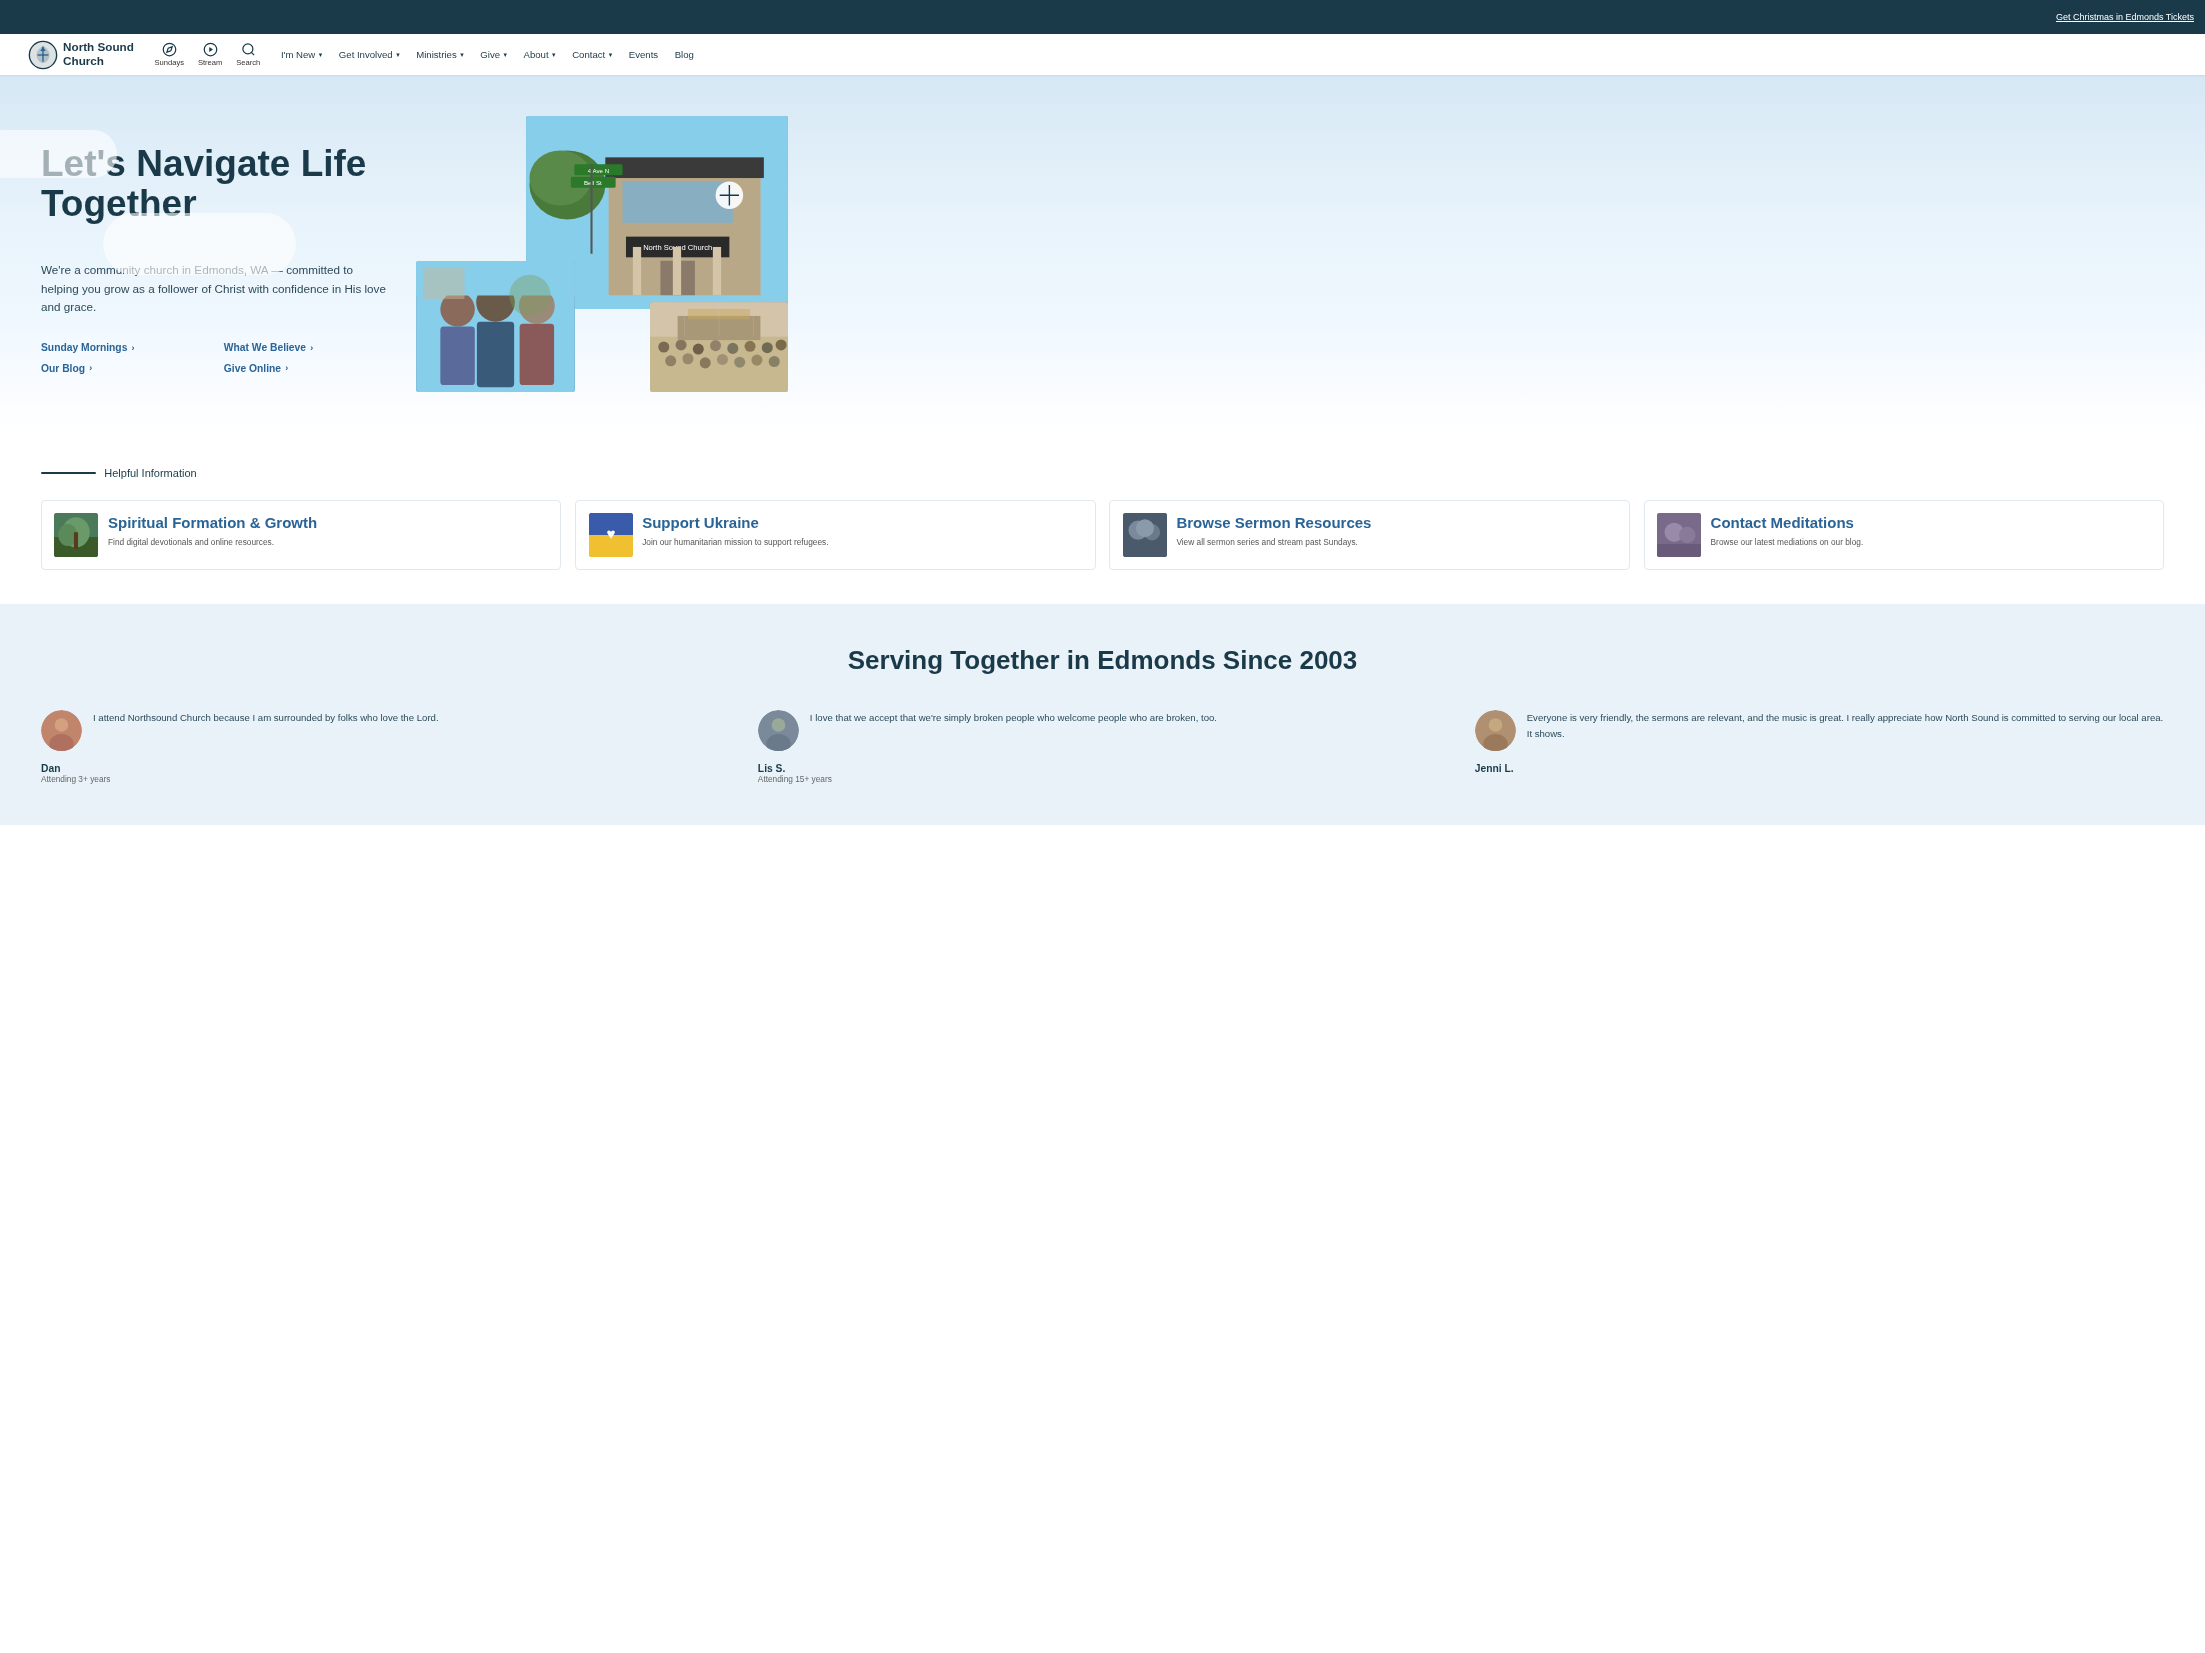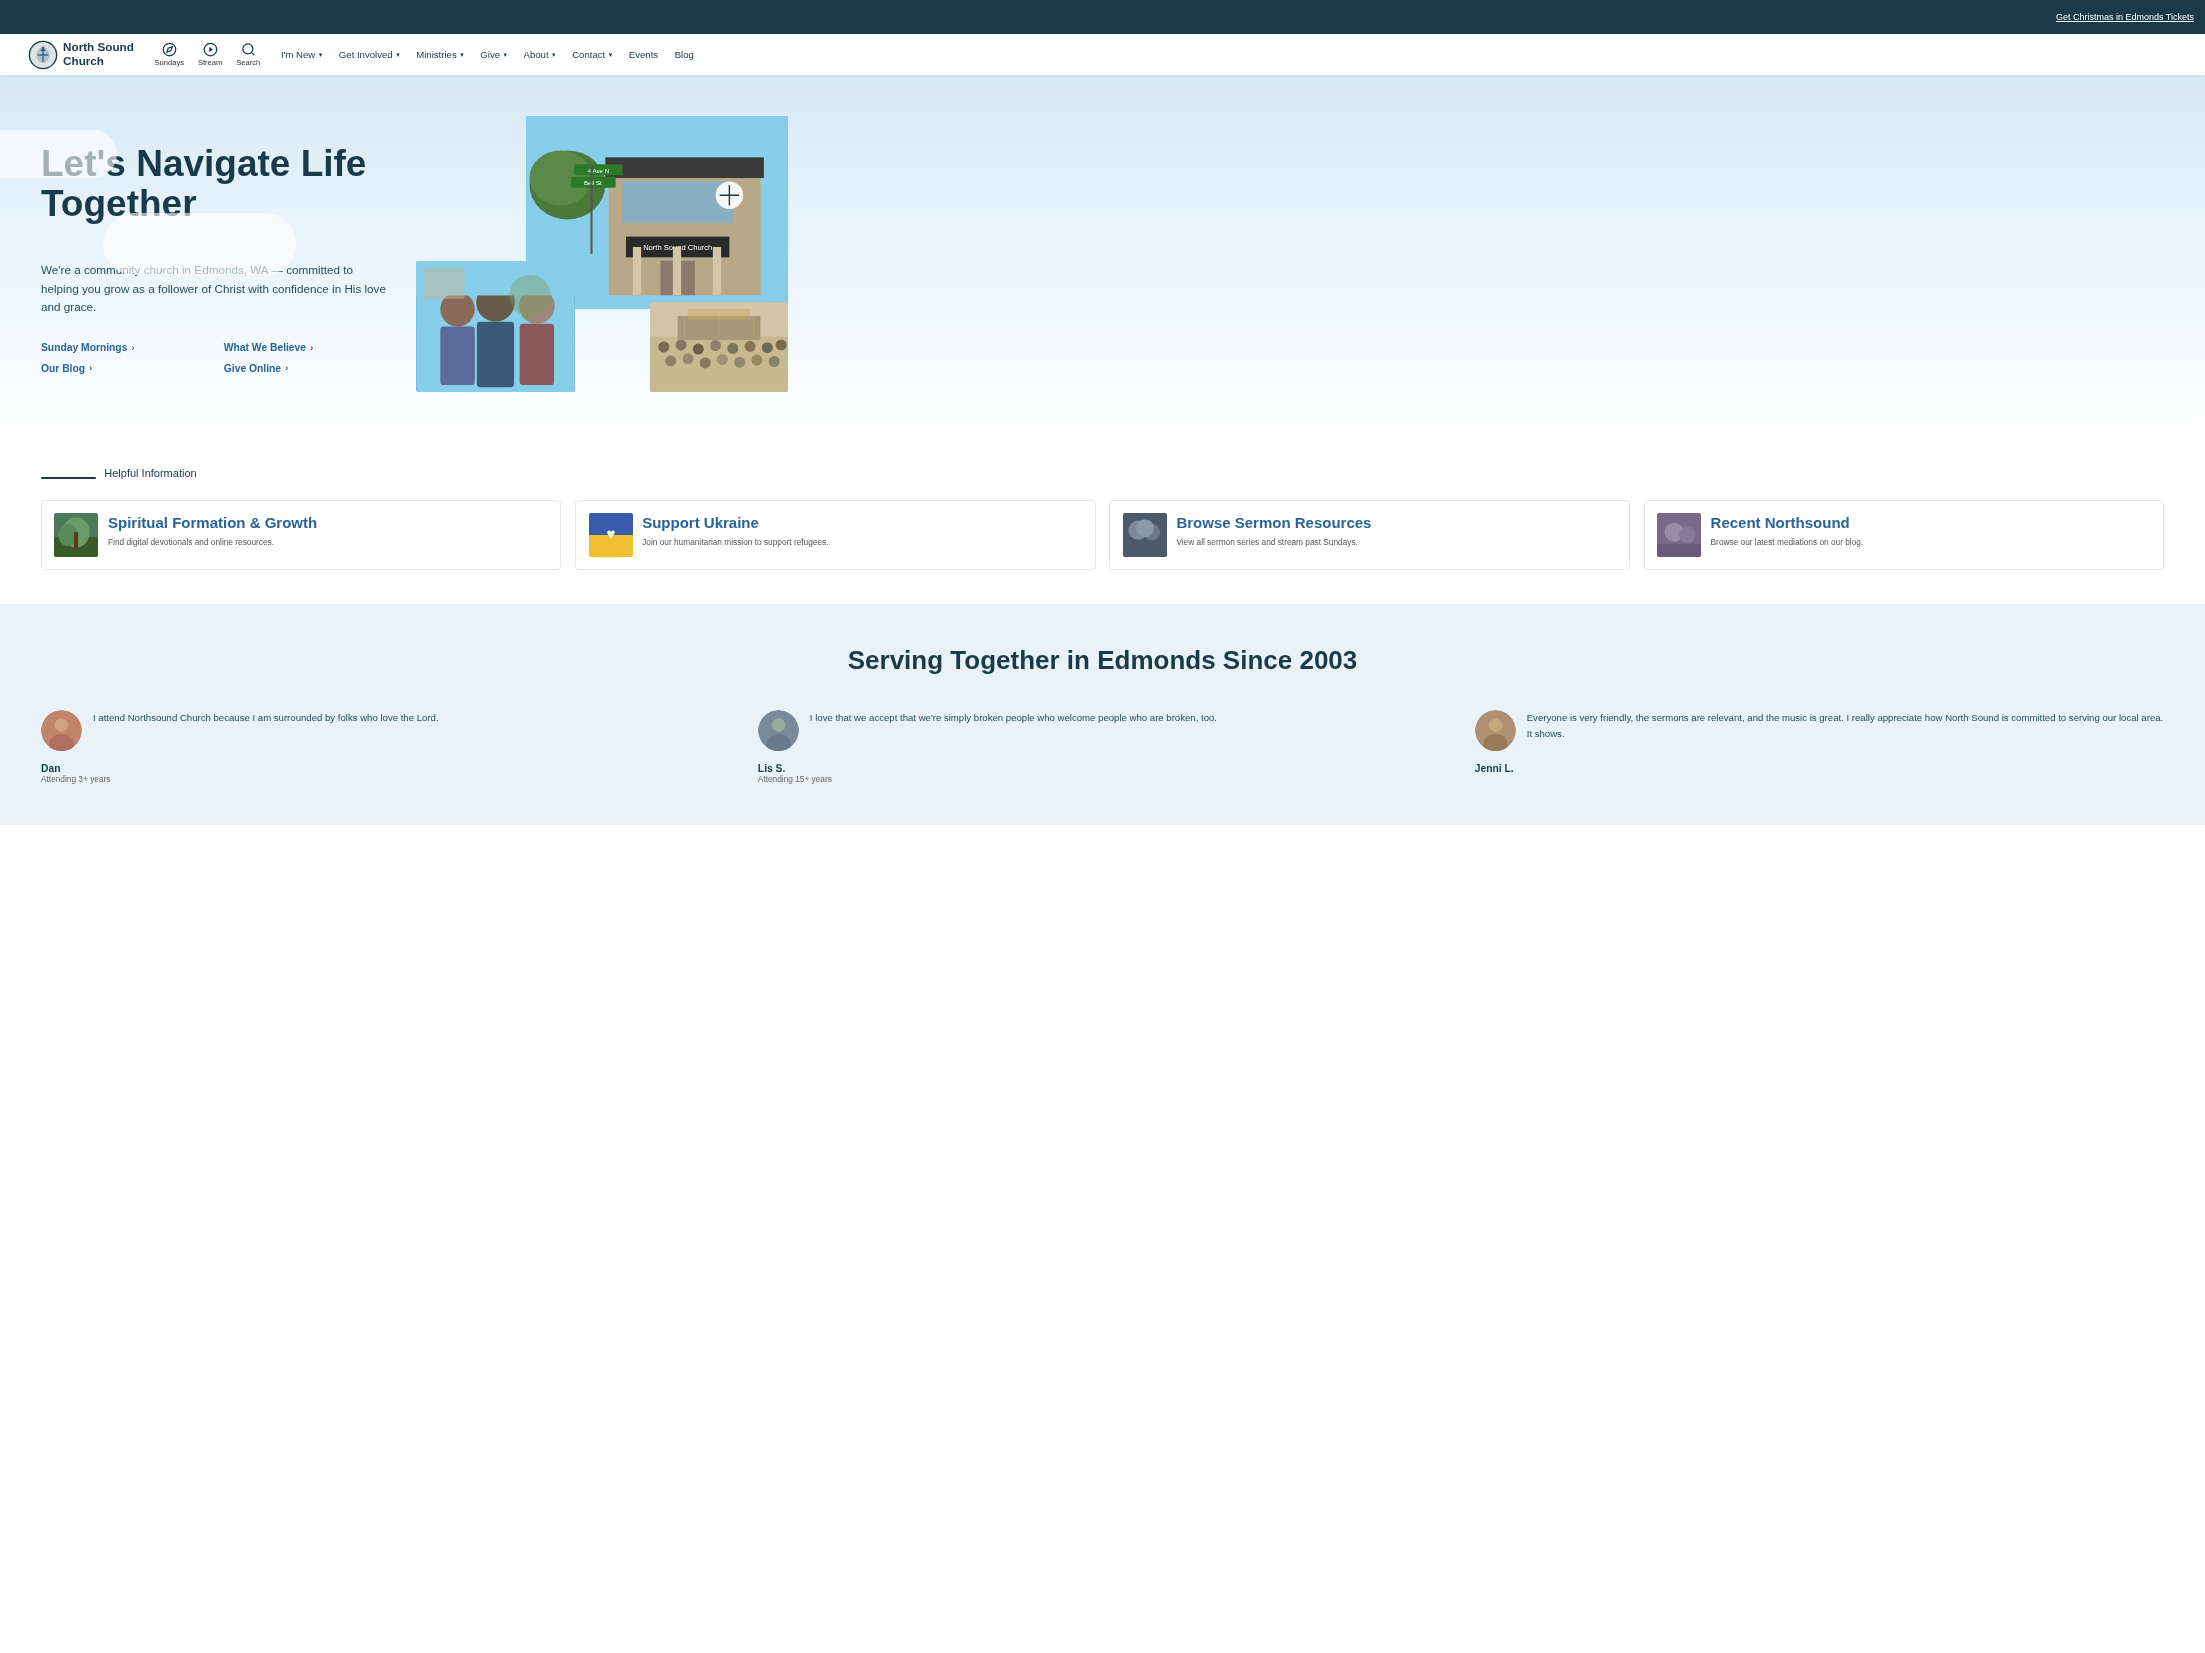--- a/index.html
+++ b/index.html
@@ -176,21 +176,21 @@
     .cloud-1 { width: 138px; height: 48px; top: 55px; left: -20.7px; }
     .cloud-2 { width: 193px; height: 62px; top: 138px; left: 103px; }
 
     
     .helpful-section {
       padding: 34px 41px;
       background: #fff;
     }
     .section-label-bar {
       display: flex;
-      align-items: flex-end;
+      align-items: center;
       gap: 8.3px;
       margin-bottom: 20.7px;
     }
     .section-bar {
       width: 55px;
       height: 2.1px;
       background: #1a3a4a;
       border-radius: 1.4px;
     }
     .section-label {
@@ -554,21 +554,21 @@
     <div class="helpful-card">
       <div class="helpful-card-img img-meditations">
         <svg width="44" height="44" viewBox="0 0 64 64">
           <rect width="64" height="64" fill="#7a6a8a"></rect>
           <circle cx="25" cy="28" r="14" fill="#9a8aaa"></circle>
           <circle cx="44" cy="32" r="12" fill="#8a7a9a"></circle>
           <rect x="0" y="45" width="64" height="19" fill="#6a5a7a"></rect>
         </svg>
       </div>
       <div class="helpful-card-content">
-        <div class="helpful-card-title">Recent Northsound</div>
+        <div class="helpful-card-title">Contact Meditations</div>
         <div class="helpful-card-desc">Browse our latest mediations on our blog.</div>
       </div>
     </div>
 
   </div>
 </section>
 
 <section class="testimonials-section">
   <h2 class="testimonials-title">Serving Together in Edmonds Since 2003</h2>
   <div class="testimonials-grid">

